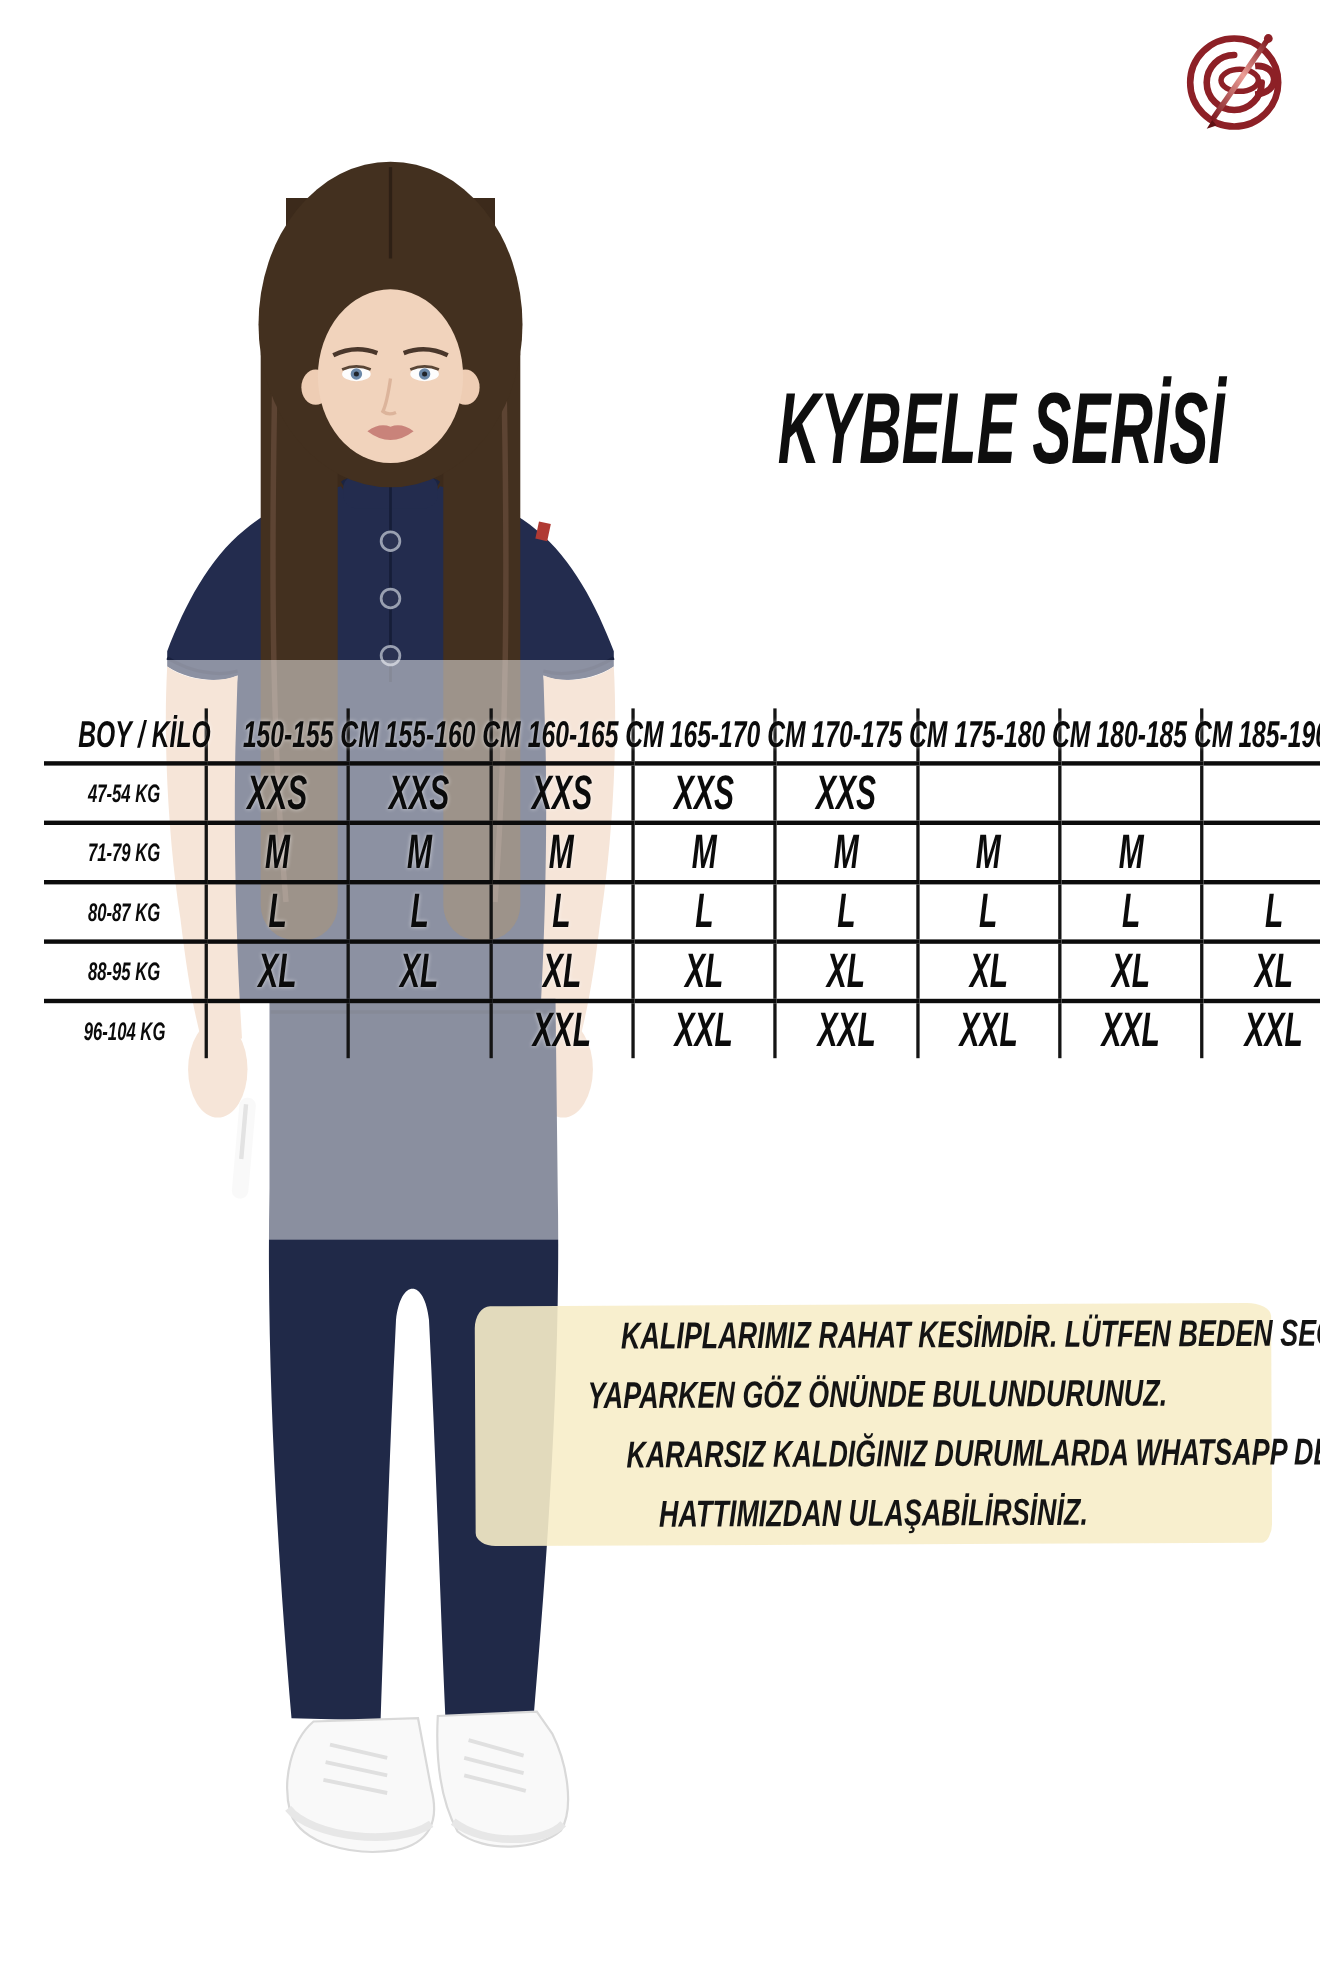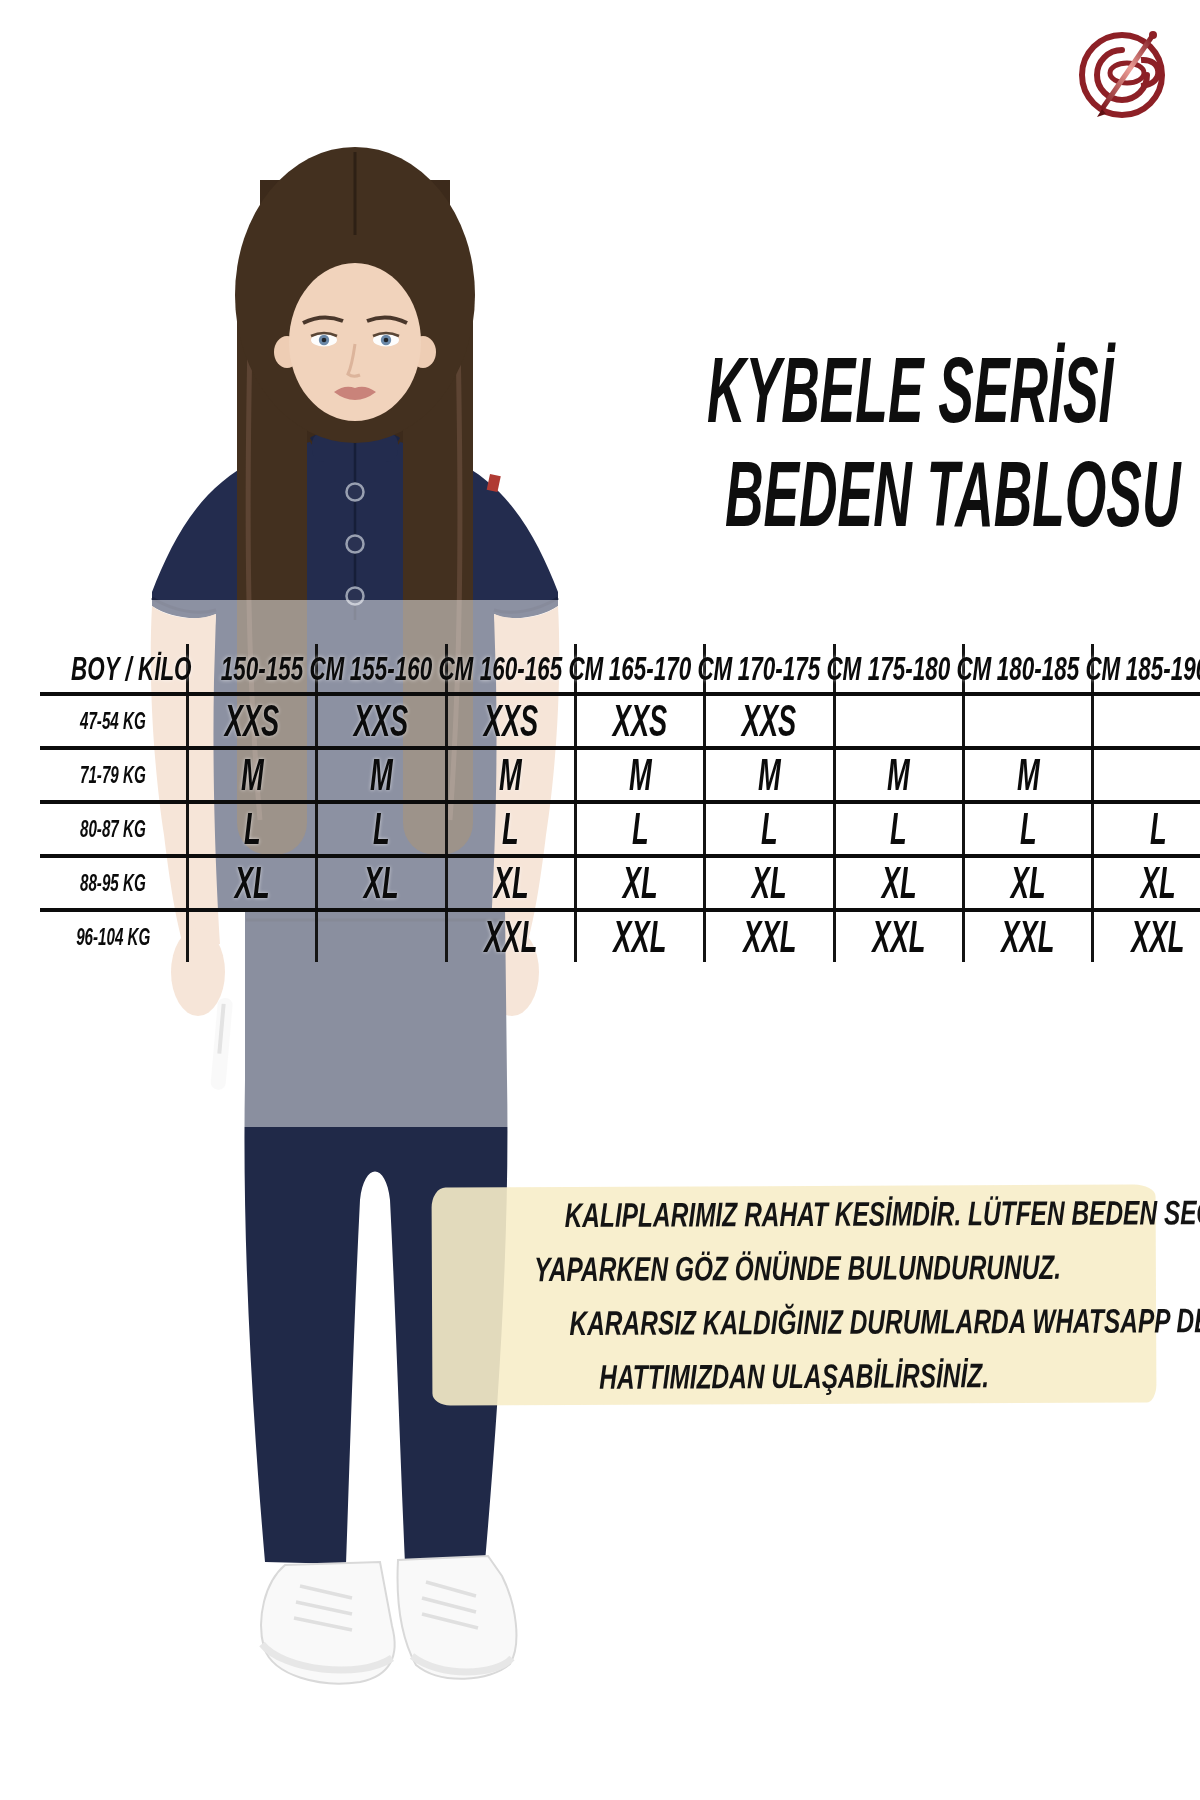--- a/index.html
+++ b/index.html
@@ -163,21 +163,20 @@
       <path d="M313,216 Q326,210 339,216" stroke="#5a4636" stroke-width="2.5" fill="none"></path>
       <path d="M295,224 C293,238 291,248 288,254 Q293,258 300,255" stroke="#dcb49b" stroke-width="3" fill="none"></path>
       <path d="M274,272 Q285,264 295,268 Q305,264 316,272 Q295,288 274,272 Z" fill="#c9837a"></path>
     </g>
   </svg>
 
   <div class="overlay"></div>
 
   <div class="title">
     <div class="title-line"><span class="cond sqT">KYBELE SERİSİ</span></div>
-    <div class="title-line"><span class="cond sqT">BEDEN TABLOSU</span></div>
   </div>
 
   <table class="size-table">
     <colgroup>
         <col class="c0">
         <col class="cn">
         <col class="cn">
         <col class="cn">
         <col class="cn">
         <col class="cn">

